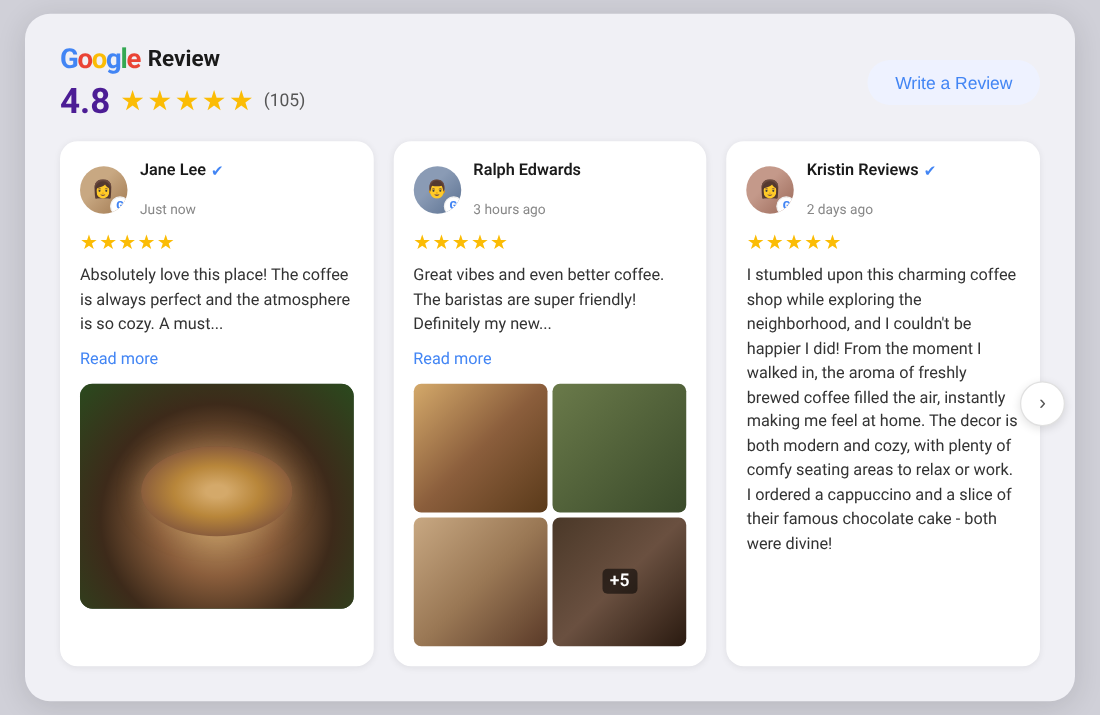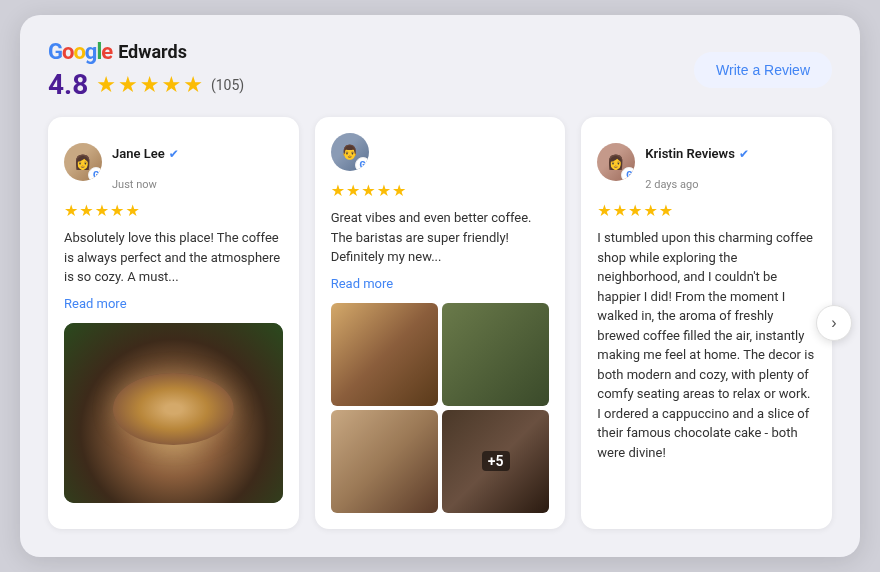--- a/index.html
+++ b/index.html
@@ -132,21 +132,20 @@
       font-size: 9px;
       font-weight: 900;
       color: #4285F4;
       border: 1px solid #eee;
     }
     .reviewer-info {}
     .reviewer-name-row {
       display: flex;
       align-items: flex-end;
       gap: 4px;
-      margin-top: 13px;
     }
     .reviewer-name {
       font-size: 13px;
       font-weight: 600;
       color: #1a1a1a;
     }
     .verified-icon {
       color: #4285F4;
       font-size: 12px;
     }
@@ -273,21 +272,21 @@
 <body>
 
 <div class="widget-container">
 
   <div class="header">
     <div class="header-left">
       <div class="google-reviews-title">
         <span class="google-logo">
           <span class="g-blue">G</span><span class="g-red">o</span><span class="g-yellow">o</span><span class="g-blue">g</span><span class="g-green">l</span><span class="g-red">e</span>
         </span>
-        <span class="reviews-text">Edwards</span>
+        <span class="reviews-text">Review</span>
       </div>
       <div class="rating-row">
         <span class="rating-number">4.8</span>
         <div class="stars">
           <span class="star">★</span>
           <span class="star">★</span>
           <span class="star">★</span>
           <span class="star">★</span>
           <span class="star">★</span>
         </div>
@@ -325,20 +324,26 @@
       <div class="review-image-single">
         <div class="coffee-latte-img"></div>
       </div>
     </div>
 
     <div class="review-card">
       <div class="reviewer-row">
         <div class="avatar avatar-ralph">
           <div class="avatar-placeholder">👨</div>
           <div class="google-g-badge">G</div>
+        </div>
+        <div class="reviewer-info">
+          <div class="reviewer-name-row">
+            <span class="reviewer-name">Ralph Edwards</span>
+          </div>
+          <div class="review-time">3 hours ago</div>
         </div>
       </div>
       <div class="review-stars">
         <span class="review-star">★</span>
         <span class="review-star">★</span>
         <span class="review-star">★</span>
         <span class="review-star">★</span>
         <span class="review-star">★</span>
       </div>
       <p class="review-text">Great vibes and even better coffee. The baristas are super friendly! Definitely my new...</p>

